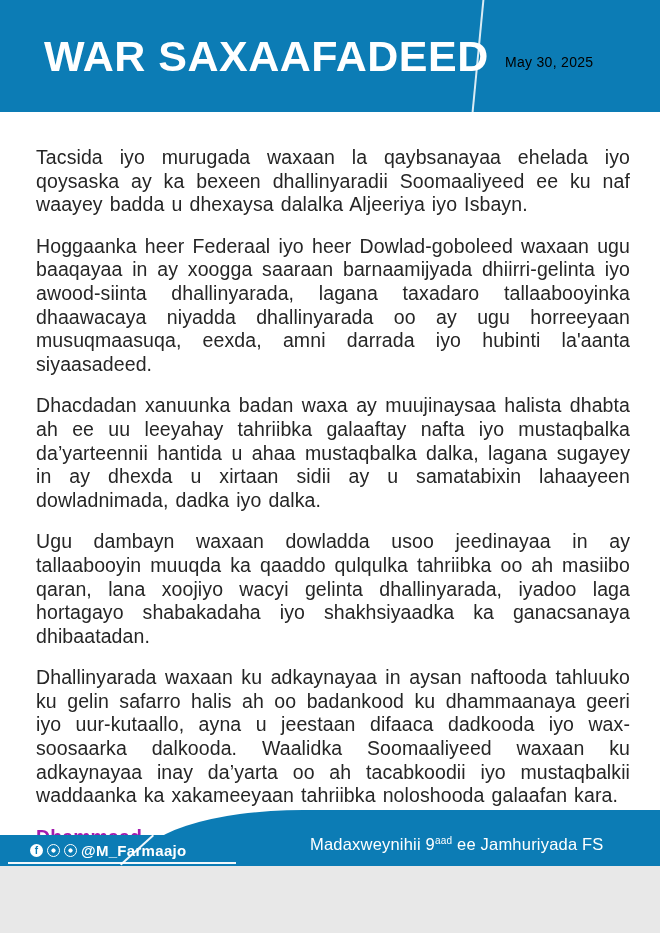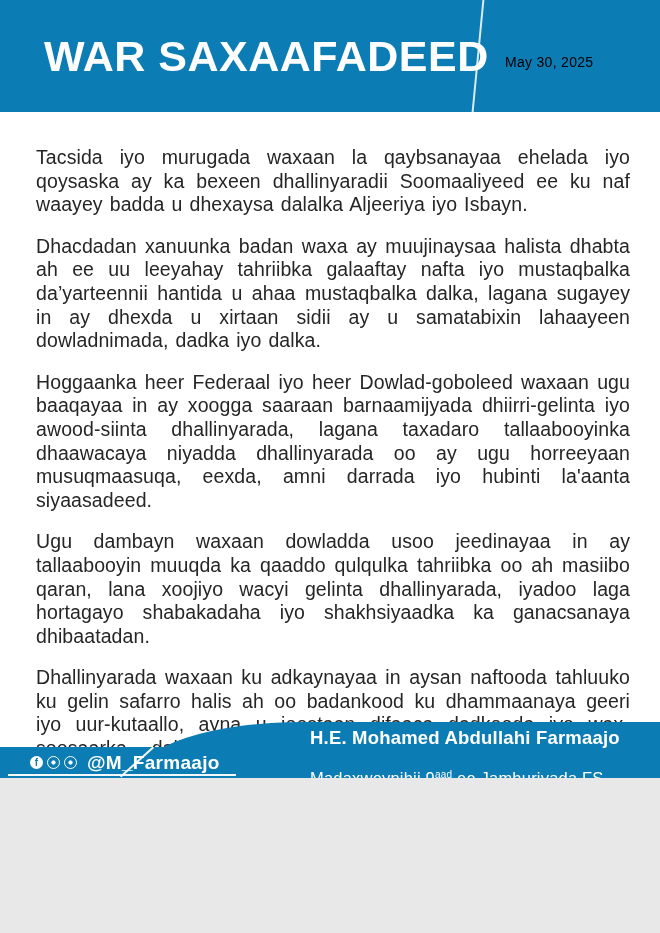--- a/index.html
+++ b/index.html
@@ -1,19 +1,19 @@
 <!DOCTYPE html>
 <html style="--brand: #0c7cb5;"><head>
 <meta charset="utf-8">
 <style>
   html, body { margin: 0; padding: 0; background: #e8e8e8; }
   .page {
     position: relative;
     width: 660px;
-    height: 778px;
+    height: 866px;
     background: #ffffff;
     overflow: hidden;
     font-family: "Liberation Sans", sans-serif;
     margin: 0 auto;
   }
 
   
   .header {
     position: absolute;
     top: 0; left: 0; right: 0;
@@ -132,24 +132,23 @@
     font-weight: 700;
     line-height: 13px;
     text-align: center;
   }
   .icon-ring {
     border: 1.5px solid #ffffff;
     background: radial-gradient(circle at center, #ffffff 0 1.8px, transparent 2.4px);
   }
   .social-handle {
     color: #ffffff;
-    font-size: 19px;
+    font-size: 15px;
     font-weight: 700;
     letter-spacing: 0.3px;
-    margin-left: 6px;
     white-space: nowrap;
   }
   .credit {
     position: absolute;
     left: 310px;
     top: 7px;
     color: #ffffff;
   }
   .credit-name {
     font-size: 18.5px;
@@ -176,41 +175,40 @@
 <div class="page">
 
   <div class="header">
     <div class="header-title">WAR SAXAAFADEED</div>
     <div class="header-slash"></div>
     <div class="header-date">May 30, 2025</div>
   </div>
 
   <div class="content">
     <p>Tacsida iyo murugada waxaan la qaybsanayaa ehelada iyo qoysaska ay ka bexeen dhallinyaradii Soomaaliyeed ee ku naf waayey badda u dhexaysa dalalka Aljeeriya iyo Isbayn.</p>
+    <p>Hoggaanka heer Federaal iyo heer Dowlad-goboleed waxaan ugu baaqayaa in ay xoogga saaraan barnaamijyada dhiirri-gelinta iyo awood-siinta dhallinyarada, lagana taxadaro tallaabooyinka dhaawacaya niyadda dhallinyarada oo ay ugu horreeyaan musuqmaasuqa, eexda, amni darrada iyo hubinti la'aanta siyaasadeed.</p>
     <p>Dhacdadan xanuunka badan waxa ay muujinaysaa halista dhabta ah ee uu leeyahay tahriibka galaaftay nafta iyo mustaqbalka da’yarteennii hantida u ahaa mustaqbalka dalka, lagana sugayey in ay dhexda u xirtaan sidii ay u samatabixin lahaayeen dowladnimada, dadka iyo dalka.</p>
-    <p>Hoggaanka heer Federaal iyo heer Dowlad-goboleed waxaan ugu baaqayaa in ay xoogga saaraan barnaamijyada dhiirri-gelinta iyo awood-siinta dhallinyarada, lagana taxadaro tallaabooyinka dhaawacaya niyadda dhallinyarada oo ay ugu horreeyaan musuqmaasuqa, eexda, amni darrada iyo hubinti la'aanta siyaasadeed.</p>
     <p>Ugu dambayn waxaan dowladda usoo jeedinayaa in ay tallaabooyin muuqda ka qaaddo qulqulka tahriibka oo ah masiibo qaran, lana xoojiyo wacyi gelinta dhallinyarada, iyadoo laga hortagayo shabakadaha iyo shakhsiyaadka ka ganacsanaya dhibaatadan.</p>
     <p>Dhallinyarada waxaan ku adkaynayaa in aysan naftooda tahluuko ku gelin safarro halis ah oo badankood ku dhammaanaya geeri iyo uur-kutaallo, ayna u jeestaan difaaca dadkooda iyo wax-soosaarka dalkooda. Waalidka Soomaaliyeed waxaan ku adkaynayaa inay da’yarta oo ah tacabkoodii iyo mustaqbalkii waddaanka ka xakameeyaan tahriibka noloshooda galaafan kara.</p>
     <p class="closing">Dhammaad</p>
   </div>
 
   <div class="footer">
     <div class="footer-bar"></div>
     <div class="footer-main"></div>
     <div class="footer-slash"></div>
     <div class="footer-underline"></div>
 
     <div class="social">
       <span class="icon icon-solid">f</span>
       <span class="icon icon-ring"></span>
       <span class="icon icon-ring"></span>
       <span class="social-handle">@M_Farmaajo</span>
     </div>
 
     <div class="credit">
-      <div class="credit-name">H.E. Mohamed Abdullahi Farmaajo</div>
       <div class="credit-title">
         <span>Madaxweynihii 9</span><sup>aad</sup><span> ee Jamhuriyada FS</span>
       </div>
     </div>
   </div>
 
 </div>
 
 </body></html>

